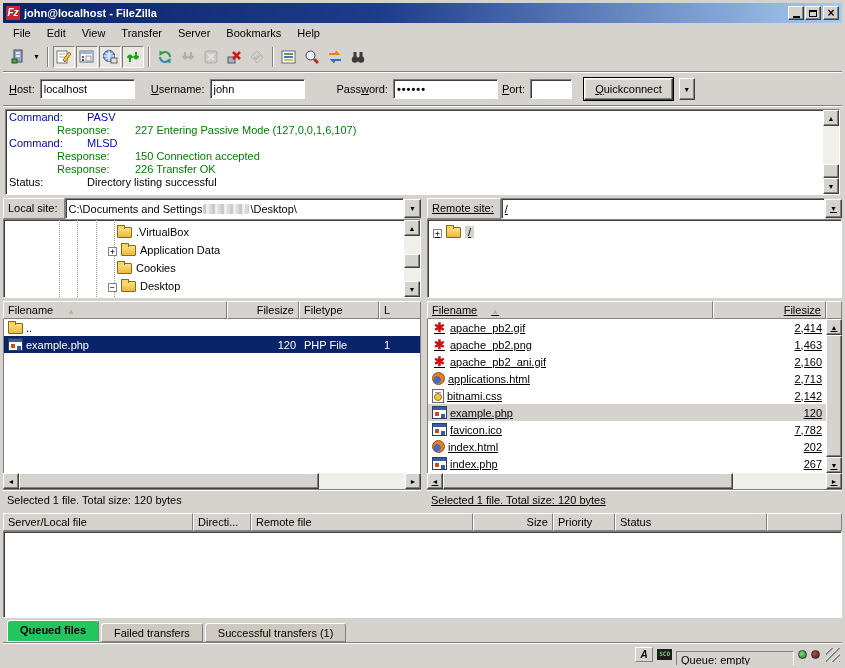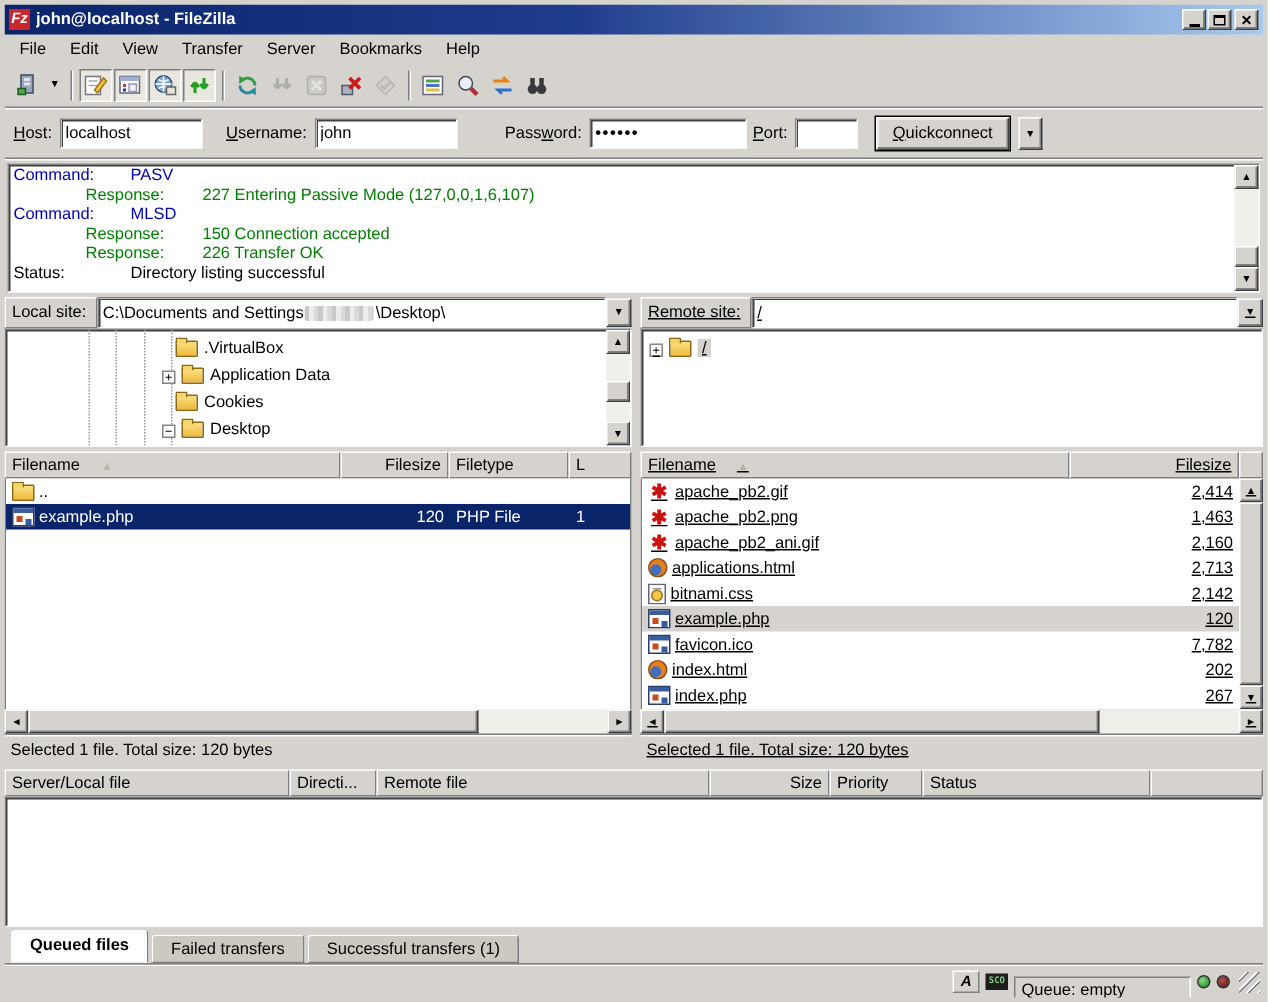--- a/index.html
+++ b/index.html
@@ -124,21 +124,21 @@
                border-top:1px solid #808080; box-shadow:inset 0 1px 0 #fff; }
 
   
   .queuehead { height:18px; display:flex; background:#D6D3CE; flex:0 0 auto; }
   .queuebody { flex:1; background:#fff; border:1px solid; border-color:#808080 #fff #fff #808080; box-shadow:inset 1px 1px 0 #404040; }
 
   
   .tabsrow { height:24px; display:flex; align-items:flex-end; padding-left:4px; gap:2px; flex:0 0 auto; }
   .tab { height:19px; padding:3px 12px 0 12px; background:#CDC9C0; border:1px solid; border-color:#fff #808080 #808080 #fff;
          border-radius:3px 3px 0 0; white-space:nowrap; }
-  .tab.active { height:22px; background:#ffffff; font-weight:bold; border-bottom-color:#F2F0EB; }
+  .tab.active { height:22px; background:#22c55e; font-weight:bold; border-bottom-color:#F2F0EB; }
 
   
   .statusbar { height:23px; border-top:1px solid #808080; box-shadow:inset 0 1px 0 #fff;
                display:flex; align-items:center; justify-content:flex-end; padding:1px 2px 0 2px; gap:4px; flex:0 0 auto; }
   .sb-ic { width:18px; height:15px; background:#D6D3CE; border:1px solid; border-color:#fff #808080 #808080 #fff;
            display:flex; align-items:center; justify-content:center; font-style:italic; font-weight:bold; font-size:10px; }
   .sb-badge { height:11px; padding:1px 2px 0 2px; background:#1c1c1c; color:#7FD07F; font:bold 6px "DejaVu Sans Mono",monospace; letter-spacing:0; }
   .sb-queue { width:118px; height:17px; border:1px solid; border-color:#808080 #fff #fff #808080; padding:2px 4px 0 4px; background:#D6D3CE;margin-top:10px; }
   .led { width:9px; height:9px; border-radius:50%; border:1px solid #333; }
   .led-g { background:radial-gradient(circle at 35% 35%, #7fe07f, #1f7f1f); }

